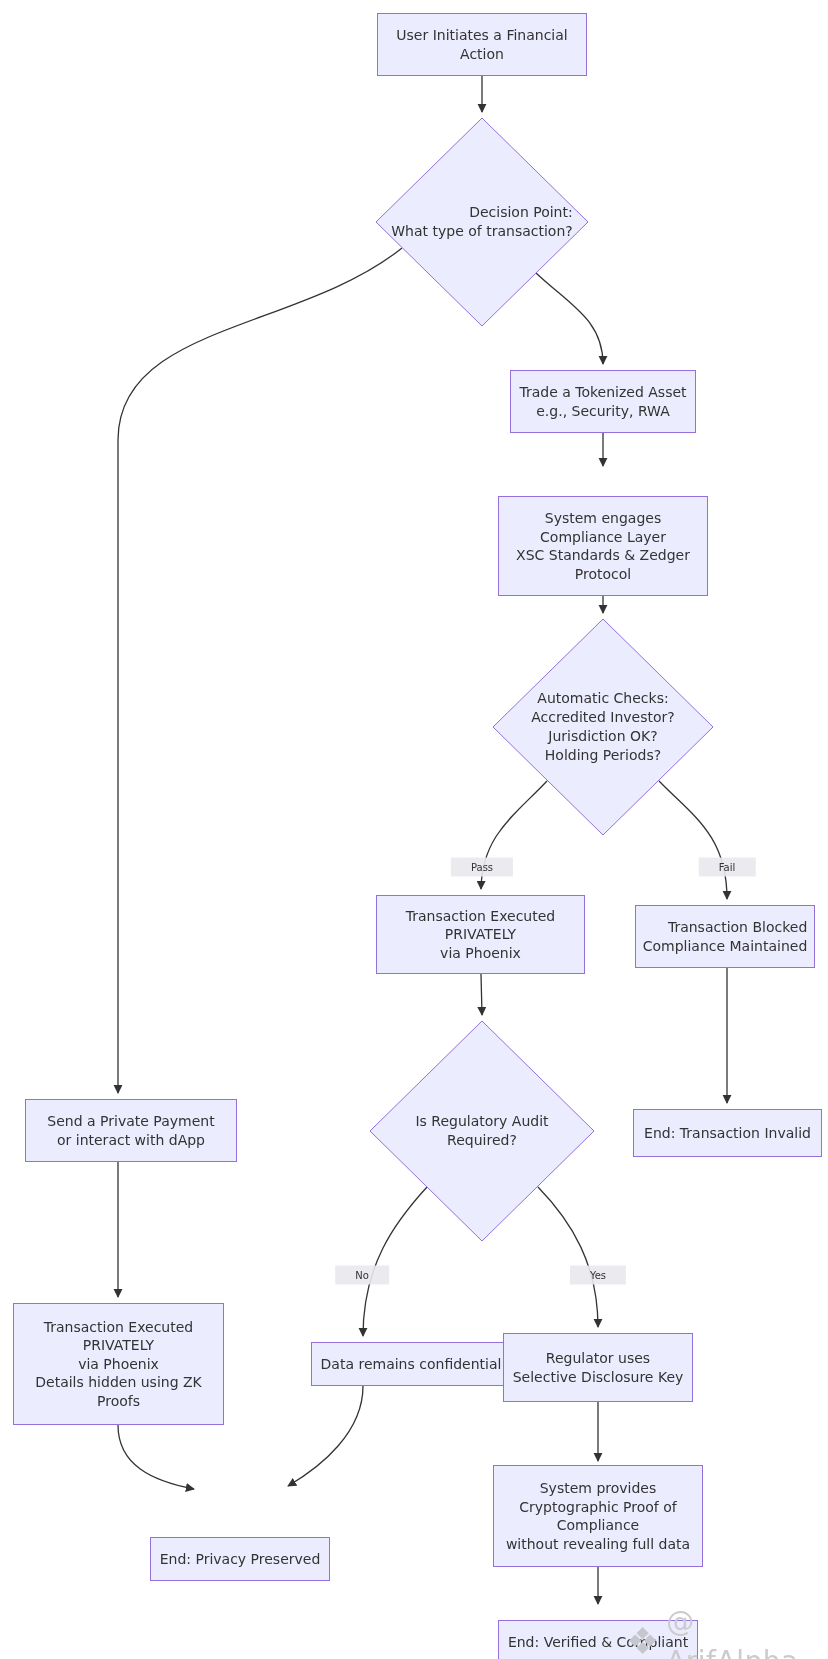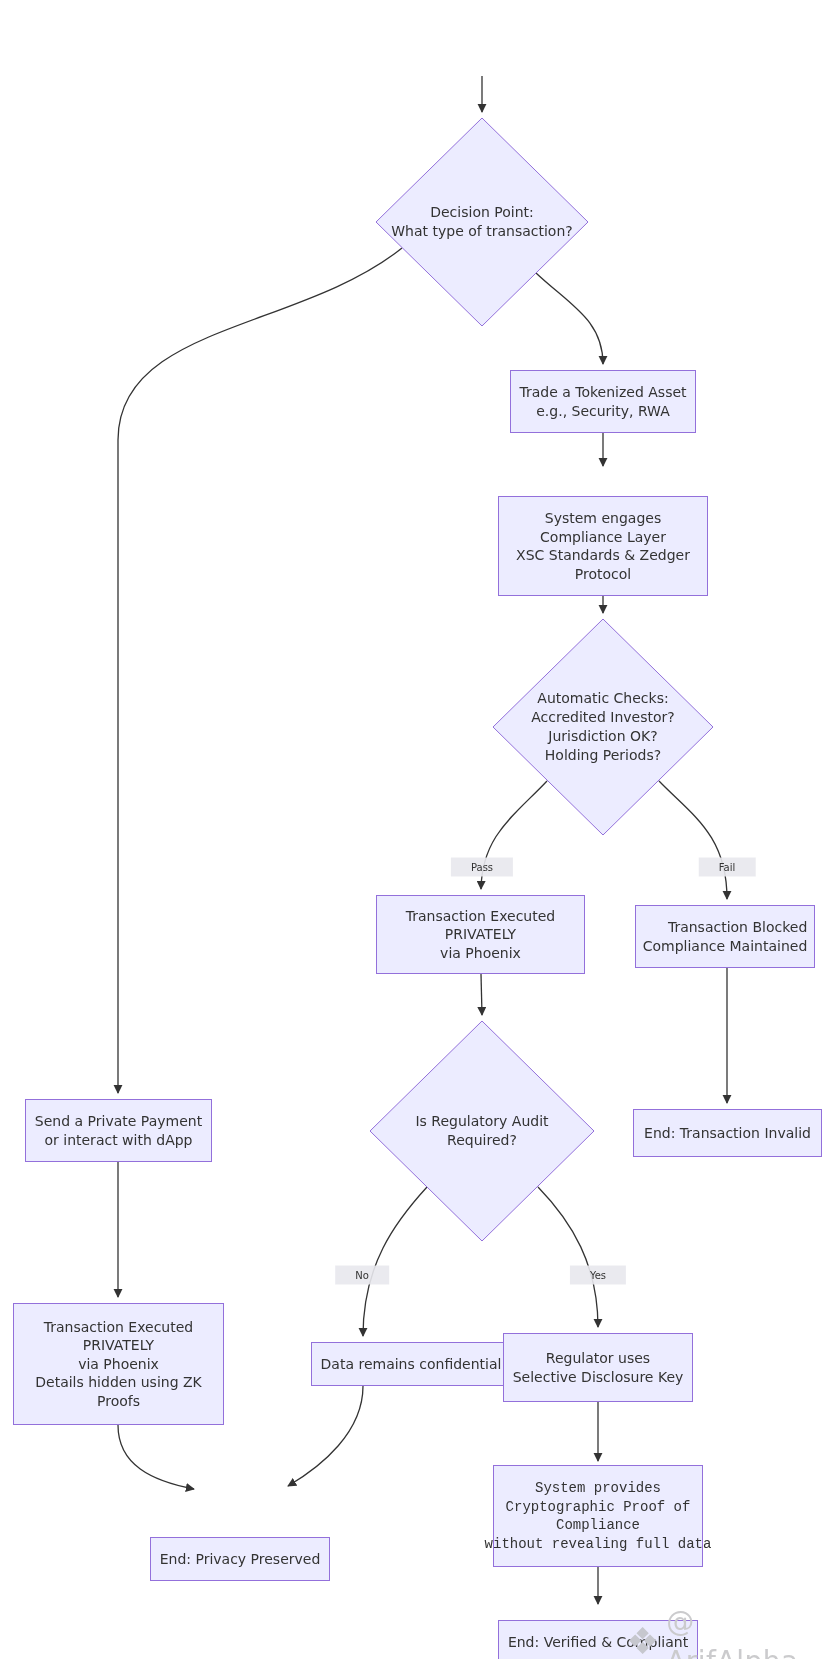--- a/index.html
+++ b/index.html
@@ -57,62 +57,64 @@
       <path d="M598,1398 L598,1461" marker-end="url(#arrow)"></path>
       <path d="M598,1567 L598,1604" marker-end="url(#arrow)"></path>
     </g>
     <g fill="#ECECFF" stroke="#9370DB" stroke-width="1">
       <polygon points="482,118 588,222 482,326 376,222"></polygon>
       <polygon points="603,619 713,727 603,835 493,727"></polygon>
       <polygon points="482,1021 594,1131 482,1241 370,1131"></polygon>
     </g>
   </svg>
 
+  <div class="node" style="left:377px;top:13px;width:210px;height:63px;">User Initiates a Financial
+Action</div>
 
   <div class="node" style="left:510px;top:370px;width:186px;height:63px;">Trade a Tokenized Asset
 e.g., Security, RWA</div>
 
   <div class="node" style="left:498px;top:496px;width:210px;height:100px;">System engages
 Compliance Layer
 XSC Standards &amp; Zedger
 Protocol</div>
 
   <div class="node" style="left:376px;top:895px;width:209px;height:79px;">Transaction Executed
 PRIVATELY
 via Phoenix</div>
 
   <div class="node" style="left:635px;top:905px;width:180px;height:63px;text-align:right;">Transaction Blocked
 Compliance Maintained</div>
 
   <div class="node" style="left:633px;top:1109px;width:189px;height:48px;">End: Transaction Invalid</div>
 
-  <div class="node" style="left:25px;top:1099px;width:187px;height:63px;">Send a Private Payment
+  <div class="node" style="left:25px;top:1099px;width:212px;height:63px;">Send a Private Payment
 or interact with dApp</div>
 
   <div class="node" style="left:13px;top:1303px;width:211px;height:122px;">Transaction Executed
 PRIVATELY
 via Phoenix
 Details hidden using ZK
 Proofs</div>
 
   <div class="node" style="left:263px;top:1342px;width:200px;height:44px;margin-left:48px;">Data remains confidential</div>
 
   <div class="node" style="left:503px;top:1333px;width:190px;height:69px;">Regulator uses
 Selective Disclosure Key</div>
 
-  <div class="node" style="left:493px;top:1465px;width:210px;height:102px;font-family:Liberation Mono, monospace;">System provides
+  <div class="node" style="left:493px;top:1465px;width:210px;height:102px;">System provides
 Cryptographic Proof of
 Compliance
 without revealing full data</div>
 
   <div class="node" style="left:498px;top:1608px;width:200px;height:44px;margin-top:12px;">End: Verified &amp; Compliant</div>
 
   <div class="node" style="left:150px;top:1493px;width:180px;height:44px;margin-top:44px;">End: Privacy Preserved</div>
 
-  <div class="dlabel" style="left:372px;top:192px;width:220px;height:60px;">Decision Point:
+  <div class="dlabel" style="left:372px;top:192px;width:220px;height:60px;text-align:right;">Decision Point:
 What type of transaction?</div>
 
   <div class="dlabel" style="left:508px;top:685px;width:190px;height:84px;">Automatic Checks:
 Accredited Investor?
 Jurisdiction OK?
 Holding Periods?</div>
 
   <div class="dlabel" style="left:392px;top:1106px;width:180px;height:50px;">Is Regulatory Audit
 Required?</div>
 

